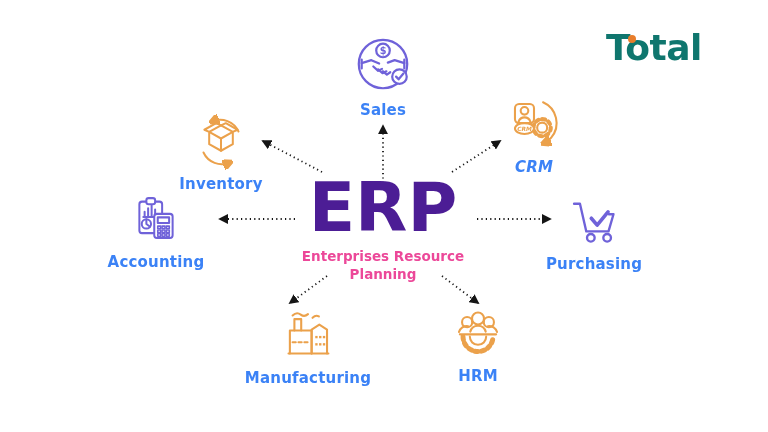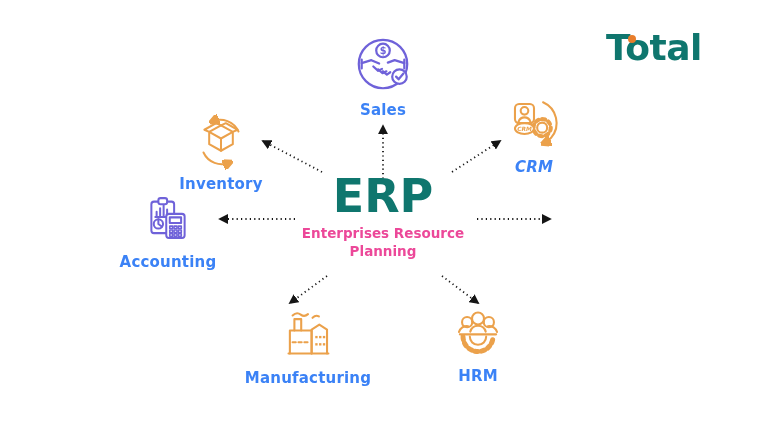--- a/index.html
+++ b/index.html
@@ -5,29 +5,29 @@
   html,body{margin:0;padding:0;background:#fff;}
   .canvas{
     position:relative;width:768px;height:432px;background:#FFFFFF;overflow:hidden;
     font-family:"DejaVu Sans","Liberation Sans",sans-serif;
   }
   
   .logo{position:absolute;left:606px;top:30px;font-size:36px;font-weight:800;color:#0f766e;letter-spacing:-0.5px;line-height:1;}
   .logo-dot{position:absolute;left:22px;top:5px;width:8px;height:8px;border-radius:50%;background:#E87D2B;}
   
   .center{position:absolute;left:283px;top:172px;width:200px;text-align:center;}
-  .center .erp{font-size:46px;font-weight:800;color:#0f766e;margin:0;line-height:1.05;letter-spacing:0;}
+  .center .erp{font-size:68px;font-weight:800;color:#4c1d95;margin:0;line-height:1.05;letter-spacing:0;}
   .center .subtitle{margin-top:5px;font-size:13.5px;font-weight:bold;color:#ec4899;line-height:1.3;padding:0 18px;}
   
   .module{position:absolute;width:140px;display:flex;flex-direction:column;align-items:center;gap:5px;}
   .module .label{font-weight:bold;font-size:15px;color:#3b82f6;letter-spacing:.2px;white-space:nowrap;}
   .m-sales{left:313px;top:34px;}
   .m-inventory{left:151px;top:114px;}
   .m-crm{left:464px;top:95px;font-style:italic;}
-  .m-accounting{left:98px;top:192px;}
+  .m-accounting{left:86px;top:192px;}
   .m-purchasing{left:524px;top:192px;}
   .m-manufacturing{left:216px;top:306px;margin-left:22px;}
   .m-hrm{left:408px;top:304px;}
   .icon{display:block;}
   
   .arrows{position:absolute;left:0;top:0;pointer-events:none;}
 </style>
 </head>
 <body>
 
@@ -89,20 +89,29 @@
       <circle cx="21.5" cy="17.5" r="4.2"></circle>
       <path d="M15,29.5 a6.8,6.8 0 0 1 13,0"></path>
       <circle cx="41" cy="36" r="9.5" stroke-width="4.5" stroke-dasharray="3.4 4"></circle>
       <circle cx="41" cy="36" r="5.5"></circle>
       <ellipse cx="21.5" cy="37" rx="10.5" ry="6" fill="#fff"></ellipse>
       <text x="21.5" y="39.5" text-anchor="middle" font-size="6.5" font-weight="bold" fill="#EBA14B" stroke="none">CRM</text>
     </svg>
     <div class="label">CRM</div>
   </div>
 
+  <div class="module m-purchasing">
+    <svg class="icon" width="58" height="58" viewBox="0 0 64 64" fill="none" stroke="#6F62D9" stroke-width="2.6" stroke-linecap="round" stroke-linejoin="round">
+      <path d="M10,13 h6.5 l7,30.5 h24.5 l5.5,-19 h-5"></path>
+      <path d="M29,29 l6.5,7.5 12,-14.5" stroke-width="4"></path>
+      <circle cx="28.5" cy="50.5" r="4.2"></circle>
+      <circle cx="46.5" cy="50.5" r="4.2"></circle>
+    </svg>
+    <div class="label">Purchasing</div>
+  </div>
 
   <div class="module m-hrm">
     <svg class="icon" width="58" height="58" viewBox="0 0 64 64" fill="none" stroke="#EBA14B" stroke-width="2.3" stroke-linecap="round" stroke-linejoin="round">
       <circle cx="20" cy="20" r="5.6"></circle>
       <circle cx="32" cy="16" r="6.6"></circle>
       <circle cx="44" cy="20" r="5.6"></circle>
       <path d="M11,31 a9,9 0 0 1 10,-6.5"></path>
       <path d="M43,24.5 a9,9 0 0 1 10,6.5"></path>
       <path d="M23.5,30.5 a8.8,8.8 0 0 1 17,0"></path>
       <path d="M12,33.5 h40"></path>

